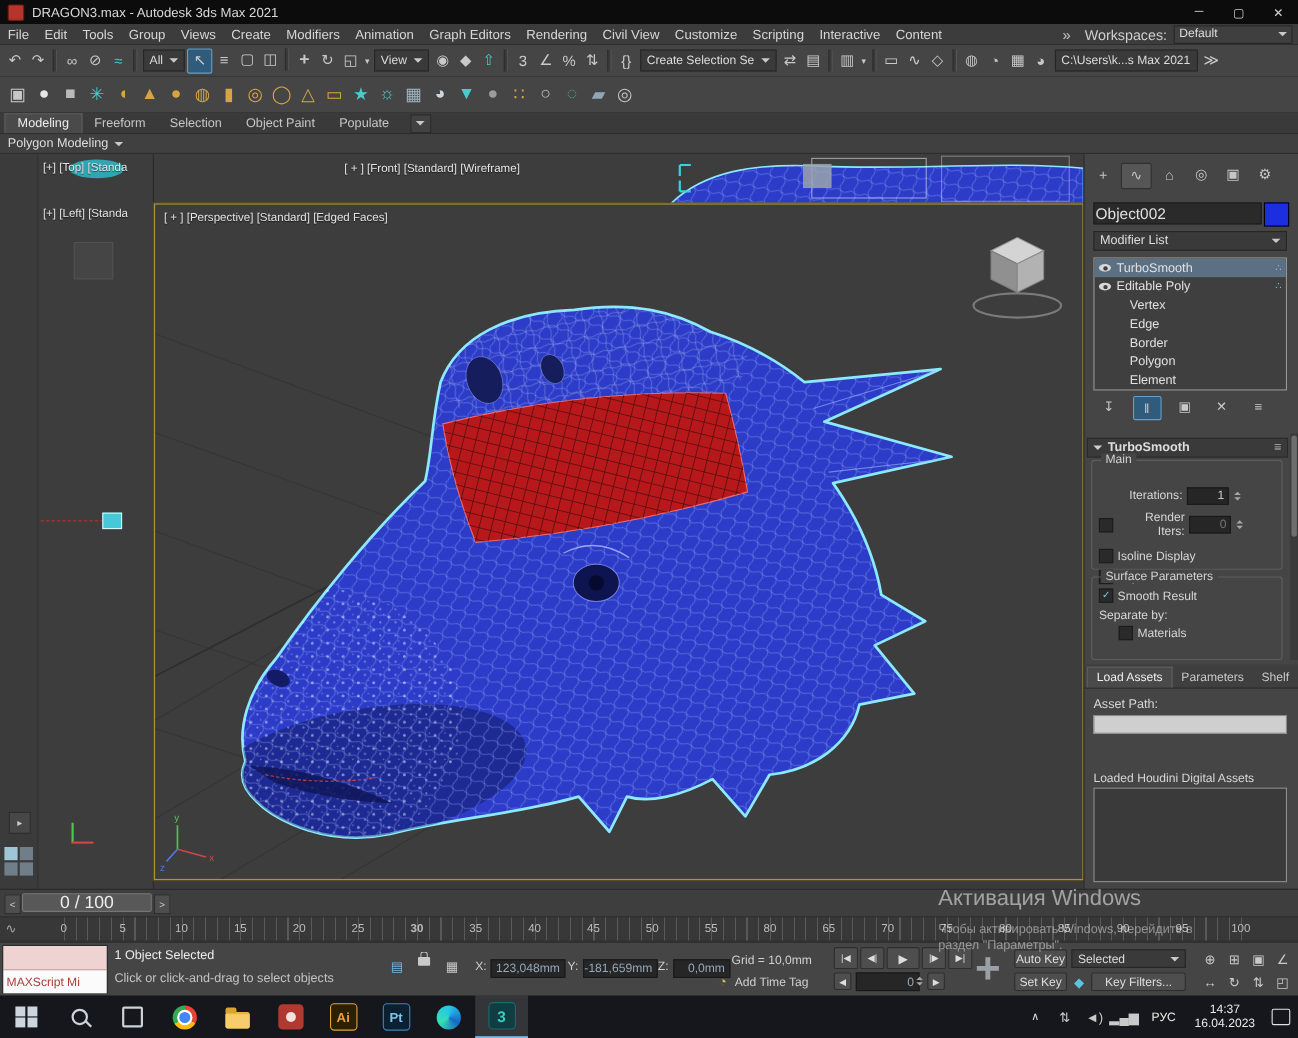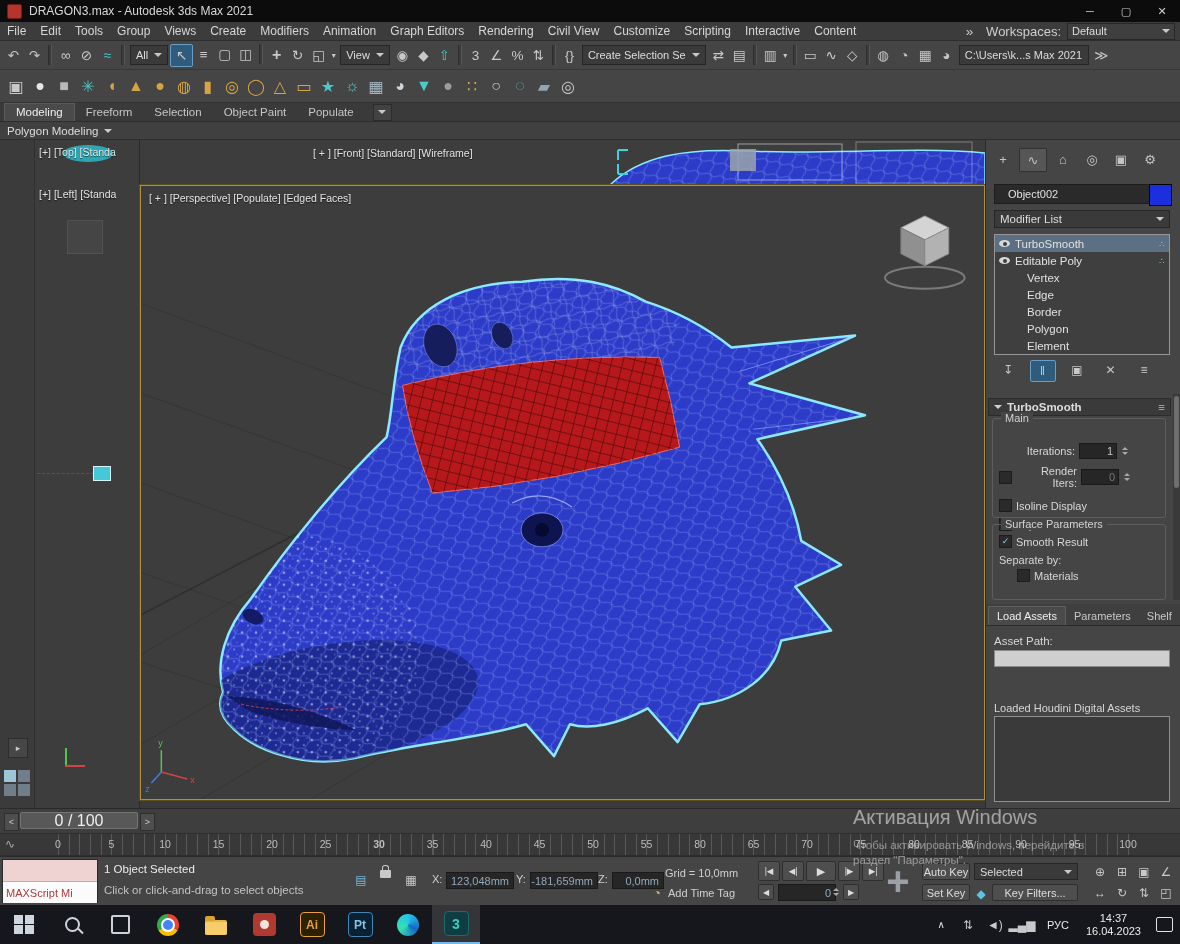--- a/index.html
+++ b/index.html
@@ -65,21 +65,21 @@
   .mini-tripod .rx{position:absolute;left:8px;top:17px;width:20px;height:2px;background:#d04545}
   #vpfront{position:absolute;left:140px;top:0;width:845px;height:45px;background:#3d3d3d;overflow:hidden}
   #vpmain{position:absolute;left:140px;top:45px;width:843px;height:613px;background:#3d3d3d;
           border:1px solid #b0913a;box-shadow:0 0 0 1px #5d4e1d;overflow:hidden}
   
   #cmdpanel{position:absolute;left:985px;top:0;width:195px;height:668px;background:#454545;border-left:1px solid #2b2b2b;box-sizing:border-box}
   .cp-tabs{position:absolute;left:4px;top:8px;display:flex;gap:3px}
   .cpt{width:26px;height:22px;display:inline-flex;align-items:center;justify-content:center;font-size:13px;color:#c5c5c5}
   .cpt.active{background:#565656;border:1px solid #303030;border-radius:2px}
   .cp-namefield{position:absolute;left:8px;top:44px;width:150px;height:18px;background:#2a2a2a;border:1px solid #1d1d1d;
-                font-size:11px;display:flex;align-items:center;padding-left:13px;color:#e0e0e0}
+                font-size:14px;display:flex;align-items:center;padding-left:1px;color:#e0e0e0}
   .cp-swatch{position:absolute;left:163px;top:44px;width:21px;height:20px;background:#1b2fe0;border:1px solid #000}
   .cp-drop{position:absolute;left:8px;top:70px;width:176px;height:18px;background:#3a3a3a;border:1px solid #262626;
            display:flex;align-items:center;justify-content:space-between;padding:0 5px;font-size:11.5px;box-sizing:border-box}
   .cp-stack{position:absolute;left:8px;top:94px;width:176px;height:121px;background:#3f3f3f;border:1px solid #969696;
             overflow:hidden;font-size:11.5px;box-sizing:border-box}
   .stack-row{height:17px;display:flex;align-items:center;gap:5px;padding-left:4px;color:#e0e0e0}
   .stack-row.selected{background:#5b7083}
   .stack-row.indent{padding-left:32px}
   .eye{width:11px;height:7px;background:#d8d8d8;border-radius:50%;position:relative;flex:none}
   .eye::after{content:"";position:absolute;left:3.5px;top:1.5px;width:4px;height:4px;background:#3f3f3f;border-radius:50%}
@@ -469,21 +469,21 @@
 
         <g transform="translate(20,568)" font-size="9">
           <line x1="0" y1="20" x2="0" y2="-2" stroke="#52c452" stroke-width="1.5"></line>
           <line x1="0" y1="20" x2="26" y2="27" stroke="#d04545" stroke-width="1.5"></line>
           <line x1="0" y1="20" x2="-10" y2="31" stroke="#4a7ade" stroke-width="1.5"></line>
           <text x="-3" y="-6" fill="#52c452">y</text>
           <text x="29" y="31" fill="#d04545">x</text>
           <text x="-16" y="40" fill="#4a7ade">z</text>
         </g>
       </svg>
-      <span class="vp-label" style="left:8px;top:6px">[ + ] [Perspective] [Populate] [Edged Faces]</span>
+      <span class="vp-label" style="left:8px;top:6px">[ + ] [Perspective] [Standard] [Edged Faces]</span>
     </div>
 
     <div id="cmdpanel">
       <div class="cp-tabs">
           <span class="cpt">+</span>
           <span class="cpt active">∿</span>
           <span class="cpt">⌂</span>
           <span class="cpt">◎</span>
           <span class="cpt">▣</span>
           <span class="cpt">⚙</span>

